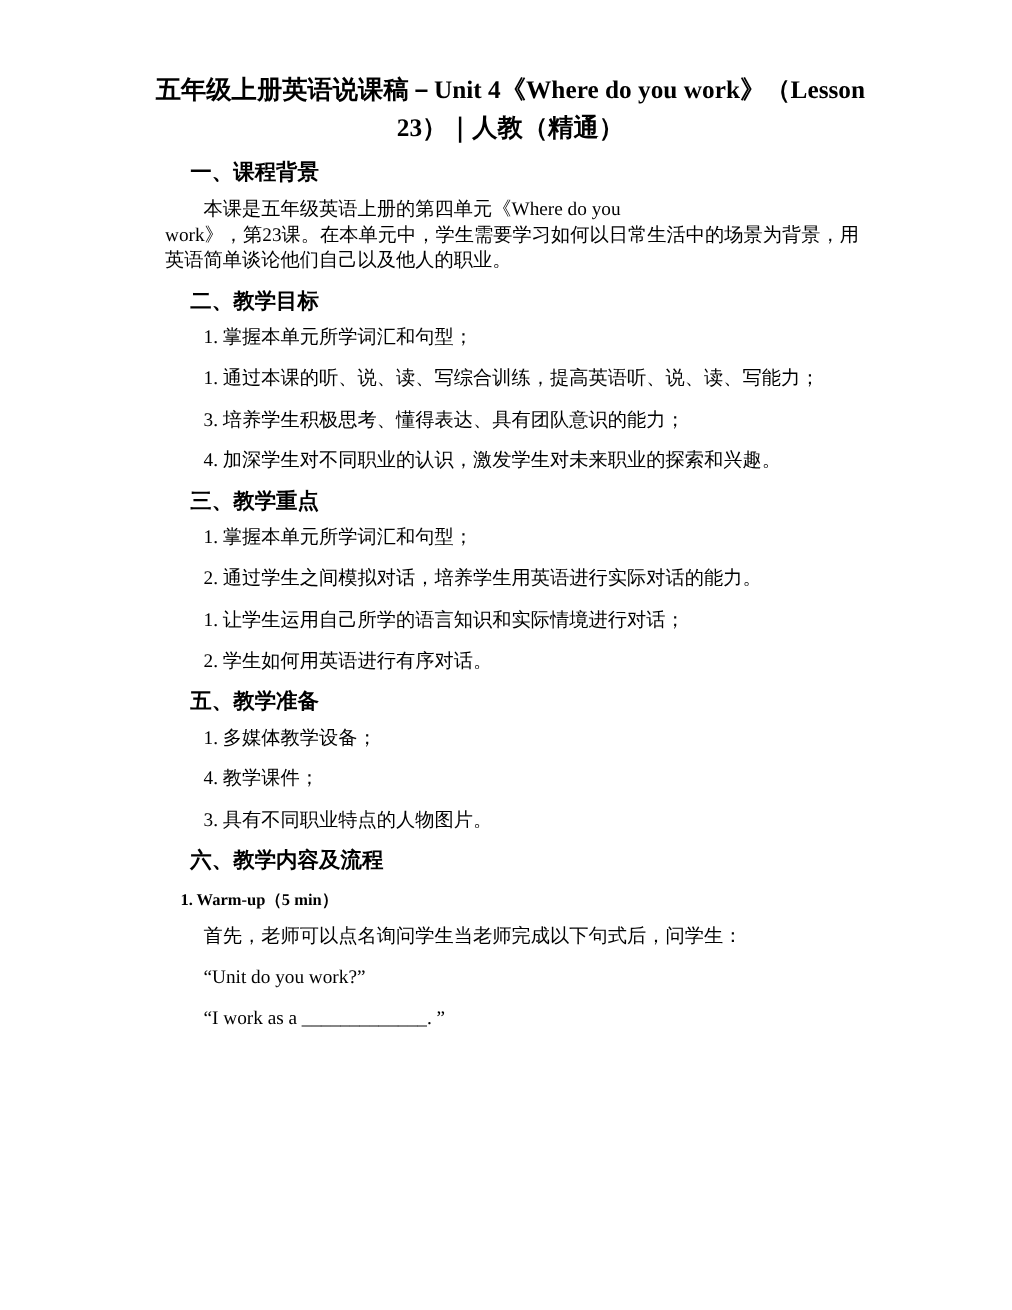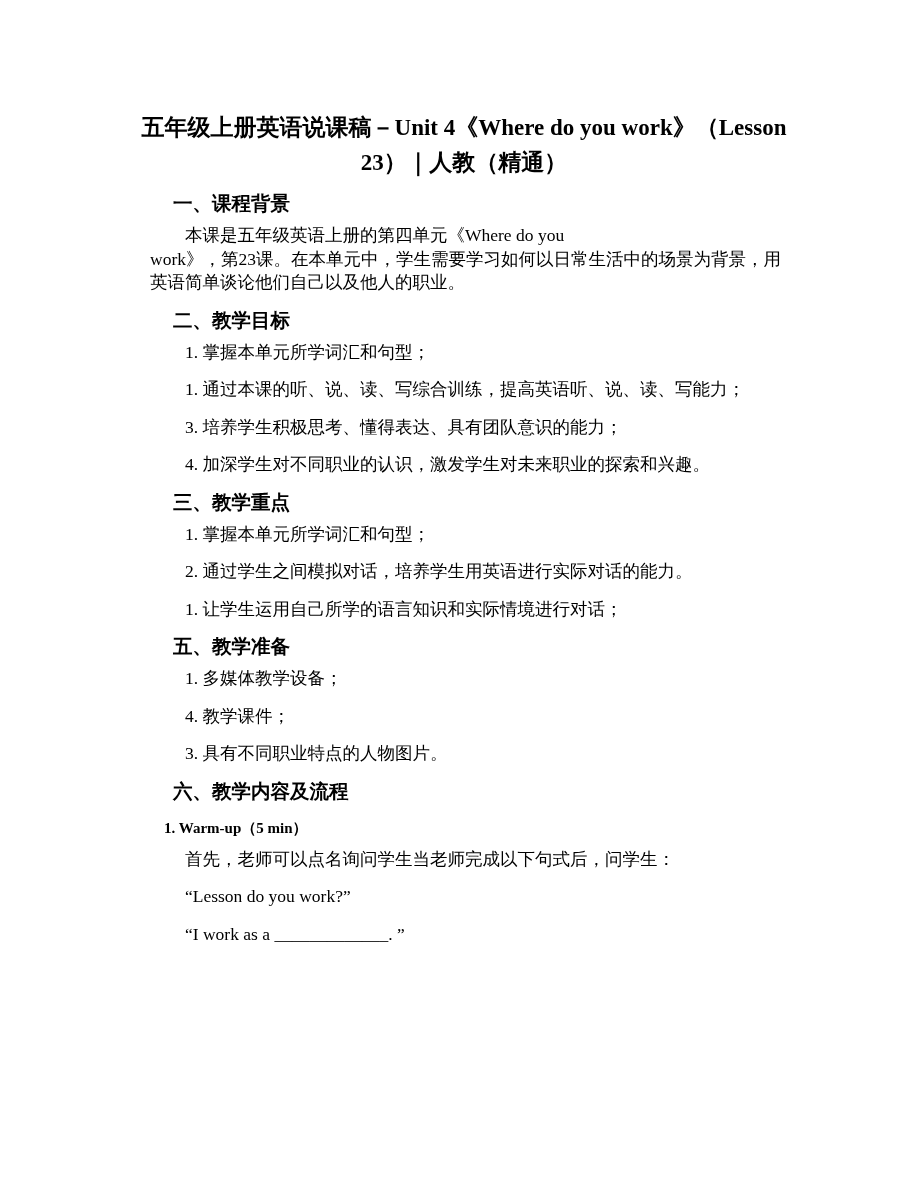--- a/index.html
+++ b/index.html
@@ -7,21 +7,21 @@
     position: relative;
     width: 920px;
     height: 1191px;
     background: #ffffff;
     color: #000000;
     font-family: "Liberation Serif", "DejaVu Serif", serif;
     overflow: hidden;
     box-sizing: border-box;
   }
   .content {
-    padding: 110px 126px 0 134px;
+    padding: 64px 126px 0 134px;
     width: 660px;
     box-sizing: content-box;
     font-family: Liberation Serif, serif;
   }
   .doc-title {
     font-size: 23px;
     line-height: 35px;
     font-weight: bold;
     text-align: center;
     margin: 0;
@@ -67,26 +67,27 @@
     <p class="para">1. 掌握本单元所学词汇和句型；</p>
     <p class="para">1. 通过本课的听、说、读、写综合训练，提高英语听、说、读、写能力；</p>
     <p class="para">3. 培养学生积极思考、懂得表达、具有团队意识的能力；</p>
     <p class="para">4. 加深学生对不同职业的认识，激发学生对未来职业的探索和兴趣。</p>
 
     <h2 class="sec-heading">三、教学重点</h2>
     <p class="para">1. 掌握本单元所学词汇和句型；</p>
     <p class="para">2. 通过学生之间模拟对话，培养学生用英语进行实际对话的能力。</p>
 
     <p class="para">1. 让学生运用自己所学的语言知识和实际情境进行对话；</p>
+    <p class="para">2. 学生如何用英语进行有序对话。</p>
 
     <h2 class="sec-heading">五、教学准备</h2>
     <p class="para">1. 多媒体教学设备；</p>
     <p class="para">4. 教学课件；</p>
     <p class="para">3. 具有不同职业特点的人物图片。</p>
 
     <h2 class="sec-heading">六、教学内容及流程</h2>
     <h3 class="sub-heading">1. Warm-up（5 min）</h3>
     <p class="para">首先，老师可以点名询问学生当老师完成以下句式后，问学生：</p>
-    <p class="para">“Lesson do you work?”</p>
+    <p class="para">“Unit do you work?”</p>
     <p class="para">“I work as a _____________. ”</p>
 
   </div>
 </div>
 
 </body></html>

